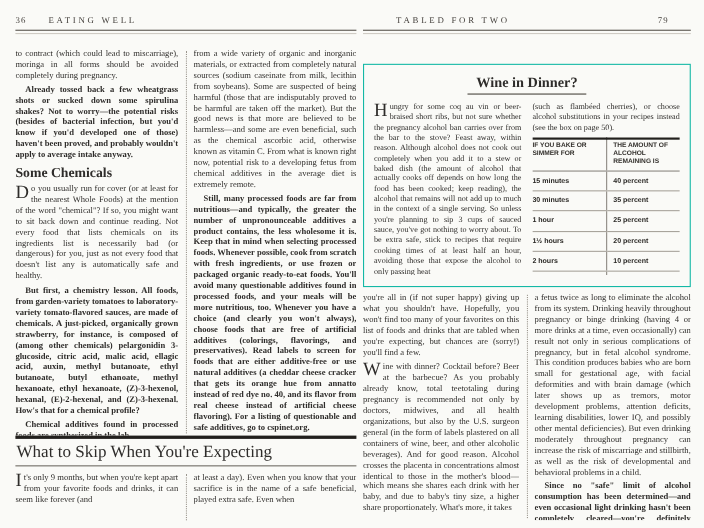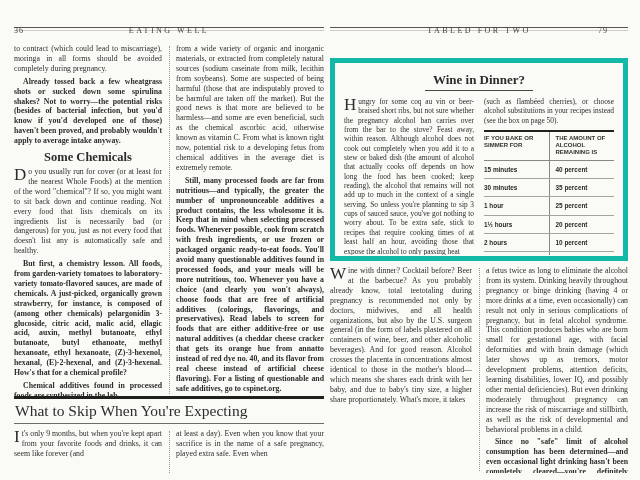--- a/index.html
+++ b/index.html
@@ -12,55 +12,55 @@
     overflow:hidden;
   }
   .page { position:absolute; top:14px; }
   .page.left  { left:14px;  width:310px; }
   .page.right { left:330px; width:298px; }
 
   .running-head {
     display:flex; align-items:baseline;
     font-size:8px; letter-spacing:2.5px; color:#45413d; height:12px;
   }
-  .head-title { flex:1; text-align:center; white-space:nowrap;margin-top:12px; }
+  .head-title { flex:1; white-space:nowrap; }
   .folio { width:30px; letter-spacing:1px; }
   .folio.right-folio { text-align:left; }
   .head-rule {
     margin-top:1px; height:2px;
     border-top:1px solid #5a564f;
     border-bottom:1px solid #cfcbc4;
   }
 
   .body-cols {
     display:flex; margin-top:13px; height:352px; overflow:hidden;
     text-align:justify; font-size:7.8px; line-height:9.9px;
   }
   .col { flex:1; min-width:0; overflow:hidden; }
   .col-divider { border-left:1px dotted #9b968e; margin:2px 6px 2px 7px; }
 
   p { margin:0; }
   p + p, p + h3 + p { margin-top:3px; }
   .indent { text-indent:9px;font-weight:bold; }
 
   h3.section-heading {
-    font-size:12.5px; font-weight:bold; margin:7px 0 4px; text-align:center;
+    font-size:12.5px; font-weight:bold; margin:7px 0 4px; text-align:left;
   }
   .dropcap {
     float:left; font-size:17px; line-height:14px; padding:1px 2px 0 0;
   }
 
   .bottom-section { position:absolute; top:382px; left:0; right:0; }
   .thick-rule { height:3px; background:#22201d; }
   h2.feature-heading { font-size:15.5px; font-weight:normal; margin:3px 0 3px 1px; }
   .thin-rule { height:1px; background:#6f6b64; margin-bottom:5px; }
   .bottom-cols { height:46px; margin-top:0; }
 
   .wine-box {
-    margin-top:27px; border:5px solid #14b8a6;
+    margin-top:27px; border:1px solid #14b8a6;
     padding:5px 9px 8px; height:203px; box-sizing:border-box; overflow:hidden;
   }
   .wine-box-title-wrap { text-align:center; margin:2px 0 6px; }
   .wine-box-title {
     display:inline-block; font-weight:bold; font-size:13px;
     border-bottom:1px solid #4a463f; padding:0 8px 2px;
   }
   .wine-cols {
     display:flex; font-size:7.4px; line-height:9.35px;
     text-align:justify; height:158px; overflow:hidden;
@@ -119,21 +119,21 @@
     <div class="bottom-section">
       <div class="thick-rule"></div>
       <h2 class="feature-heading">What to Skip When You're Expecting</h2>
       <div class="thin-rule"></div>
       <div class="body-cols bottom-cols">
         <div class="col">
           <p><span class="dropcap">I</span><span>t's only 9 months, but when you're kept apart from your favorite foods and drinks, it can seem like forever (and</span></p>
         </div>
         <div class="col-divider"></div>
         <div class="col">
-          <p>at least a day). Even when you know that your sacrifice is in the name of a safe pregnancy, played extra safe. Even when</p>
+          <p>at least a day). Even when you know that your sacrifice is in the name of a safe beneficial, played extra safe. Even when</p>
         </div>
       </div>
     </div>
   </div>
 
   <div class="page right">
     <div class="running-head">
       <span class="folio"></span>
       <span class="head-title">TABLED FOR TWO</span>
       <span class="folio right-folio">79</span>
@@ -184,20 +184,21 @@
                   <td>5 percent</td>
                 </tr>
             </tbody>
           </table>
         </div>
       </div>
     </div>
 
     <div class="body-cols right-body-cols">
       <div class="col">
+        <p>you're all in (if not super happy) giving up what you shouldn't have. Hopefully, you won't find too many of your favorites on this list of foods and drinks that are tabled when you're expecting, but chances are (sorry!) you'll find a few.</p>
         <p><span class="dropcap">W</span><span>ine with dinner? Cocktail before? Beer at the barbecue? As you probably already know, total teetotaling during pregnancy is recommended not only by doctors, midwives, and all health organizations, but also by the U.S. surgeon general (in the form of labels plastered on all containers of wine, beer, and other alcoholic beverages). And for good reason. Alcohol crosses the placenta in concentrations almost identical to those in the mother's blood—which means she shares each drink with her baby, and due to baby's tiny size, a higher share proportionately. What's more, it takes</span></p>
       </div>
       <div class="col-divider"></div>
       <div class="col">
         <p>a fetus twice as long to eliminate the alcohol from its system. Drinking heavily throughout pregnancy or binge drinking (having 4 or more drinks at a time, even occasionally) can result not only in serious complications of pregnancy, but in fetal alcohol syndrome. This condition produces babies who are born small for gestational age, with facial deformities and with brain damage (which later shows up as tremors, motor development problems, attention deficits, learning disabilities, lower IQ, and possibly other mental deficiencies). But even drinking moderately throughout pregnancy can increase the risk of miscarriage and stillbirth, as well as the risk of developmental and behavioral problems in a child.</p>
         <p class="indent">Since no "safe" limit of alcohol consumption has been determined—and even occasional light drinking hasn't been completely cleared—you're definitely safest staying on the wagon during your 9 months.</p>
       </div>
     </div>
   </div>
 

